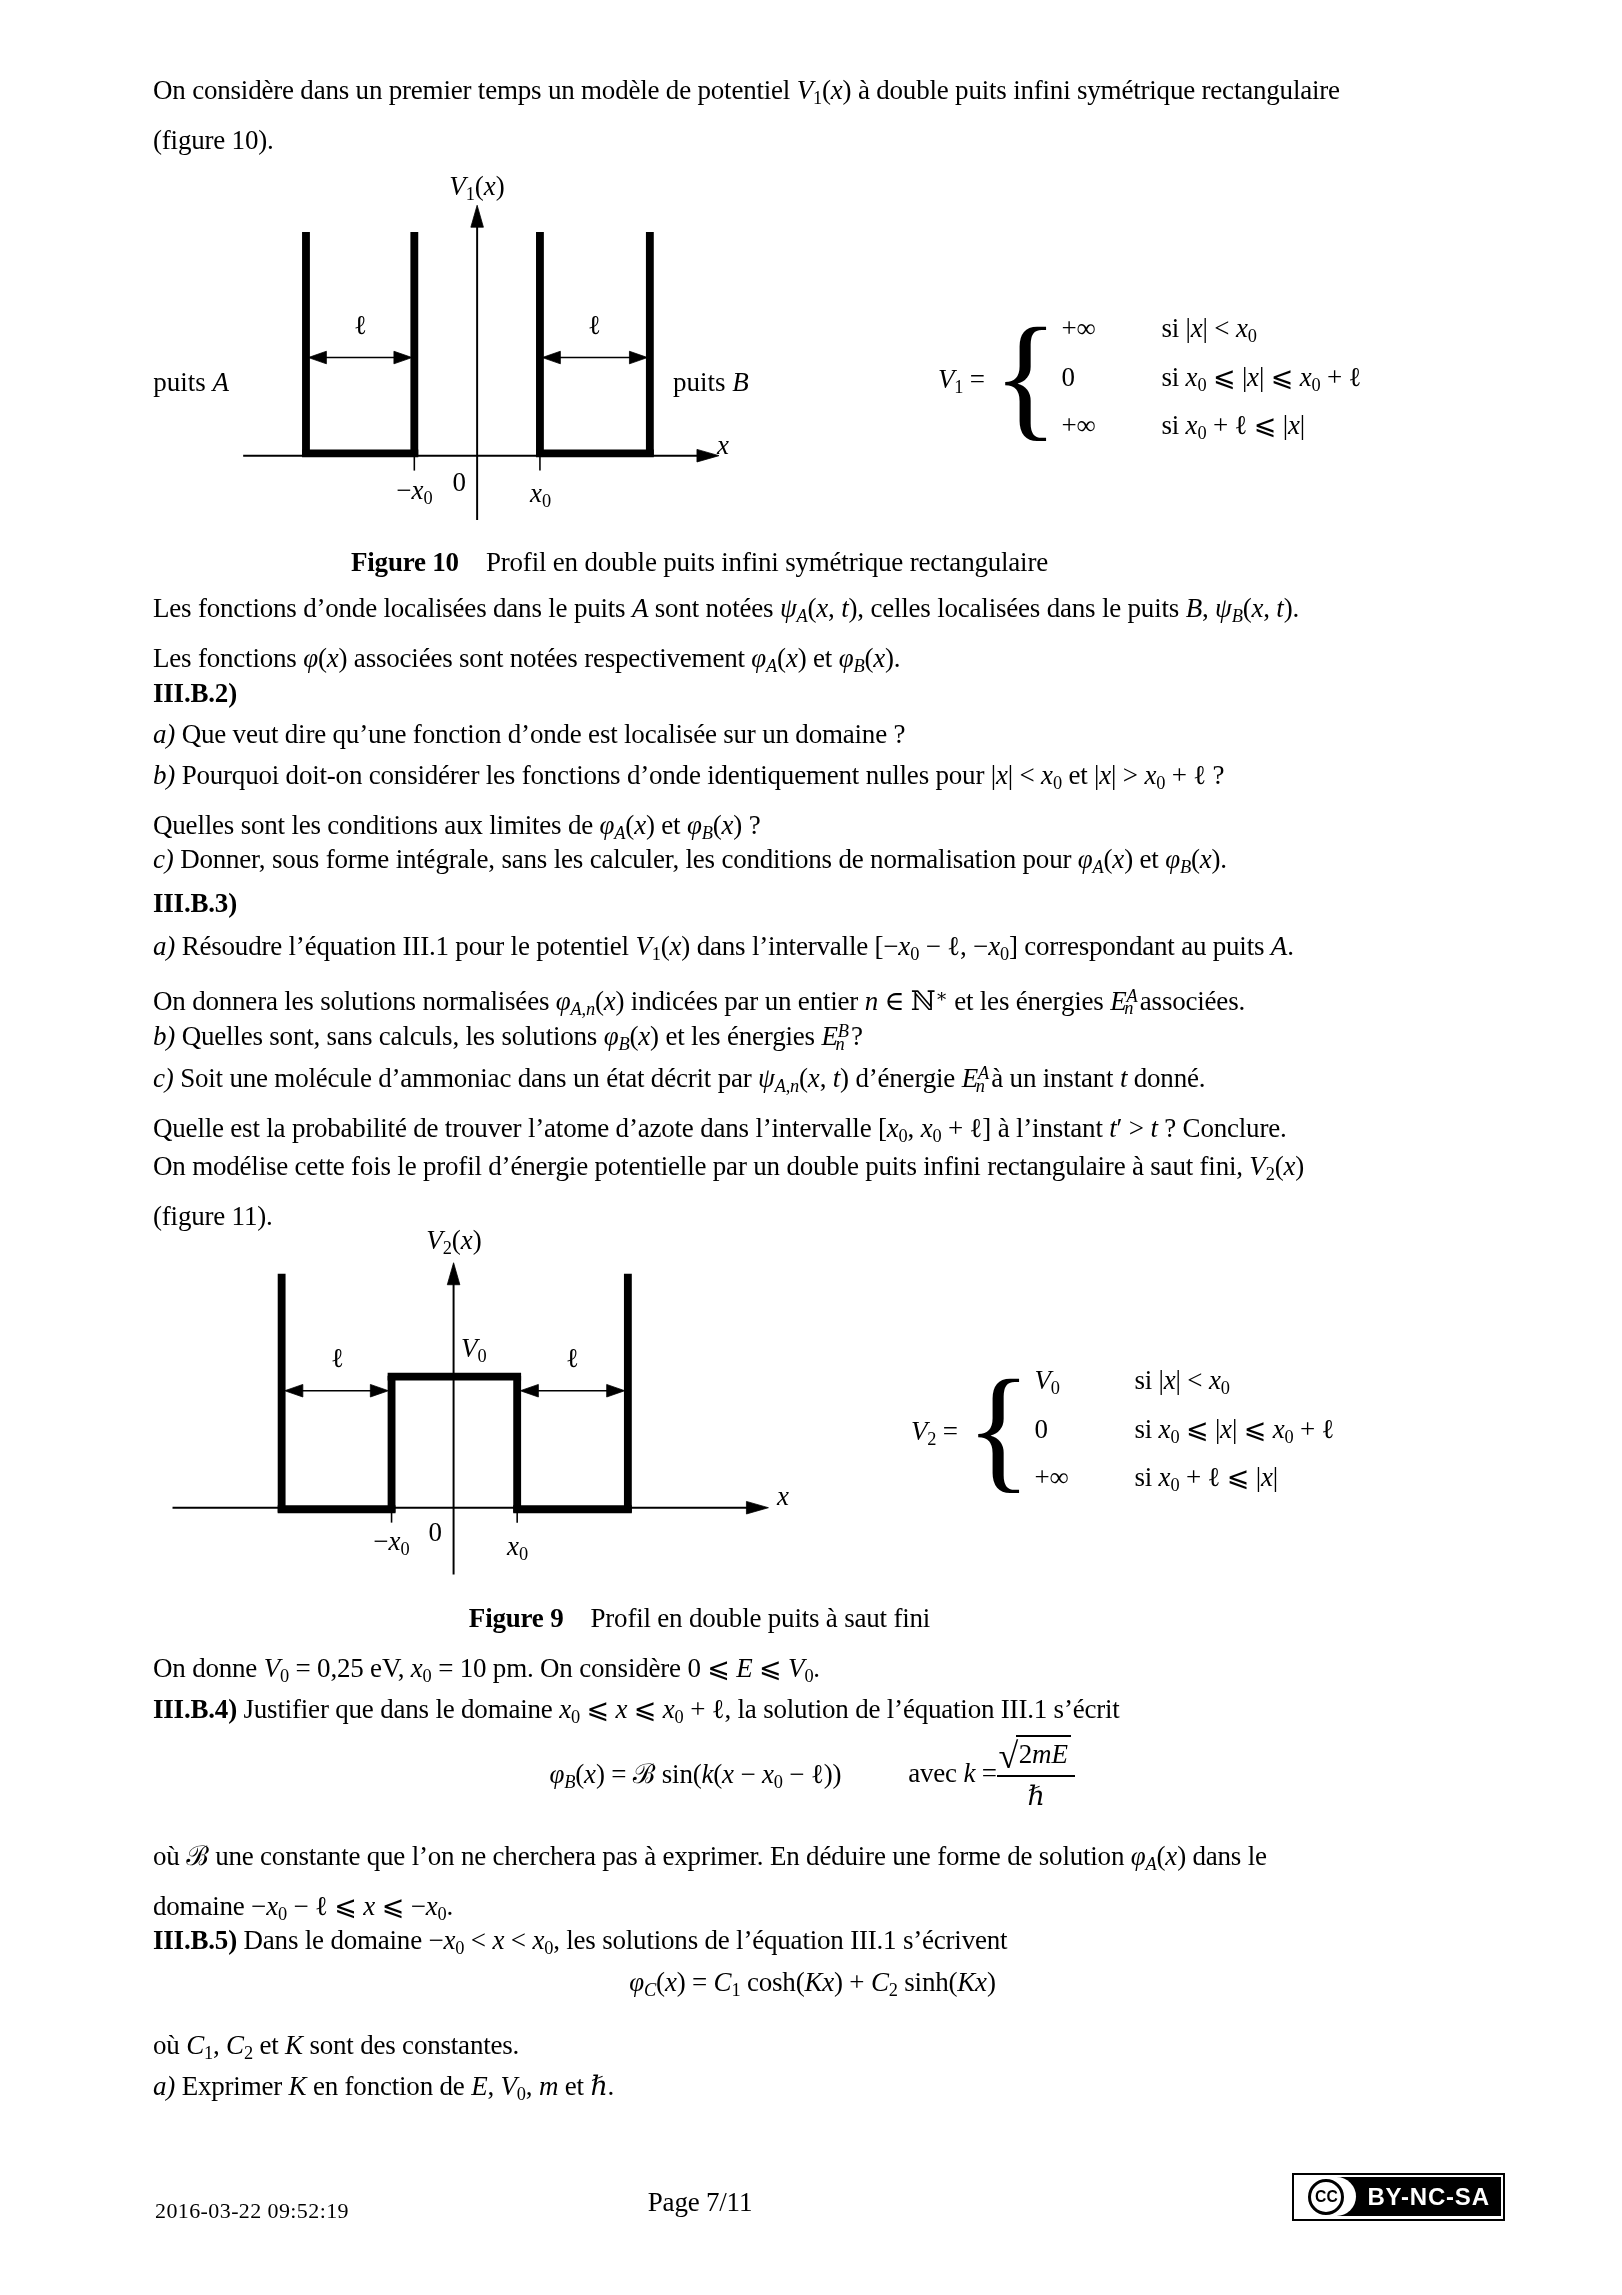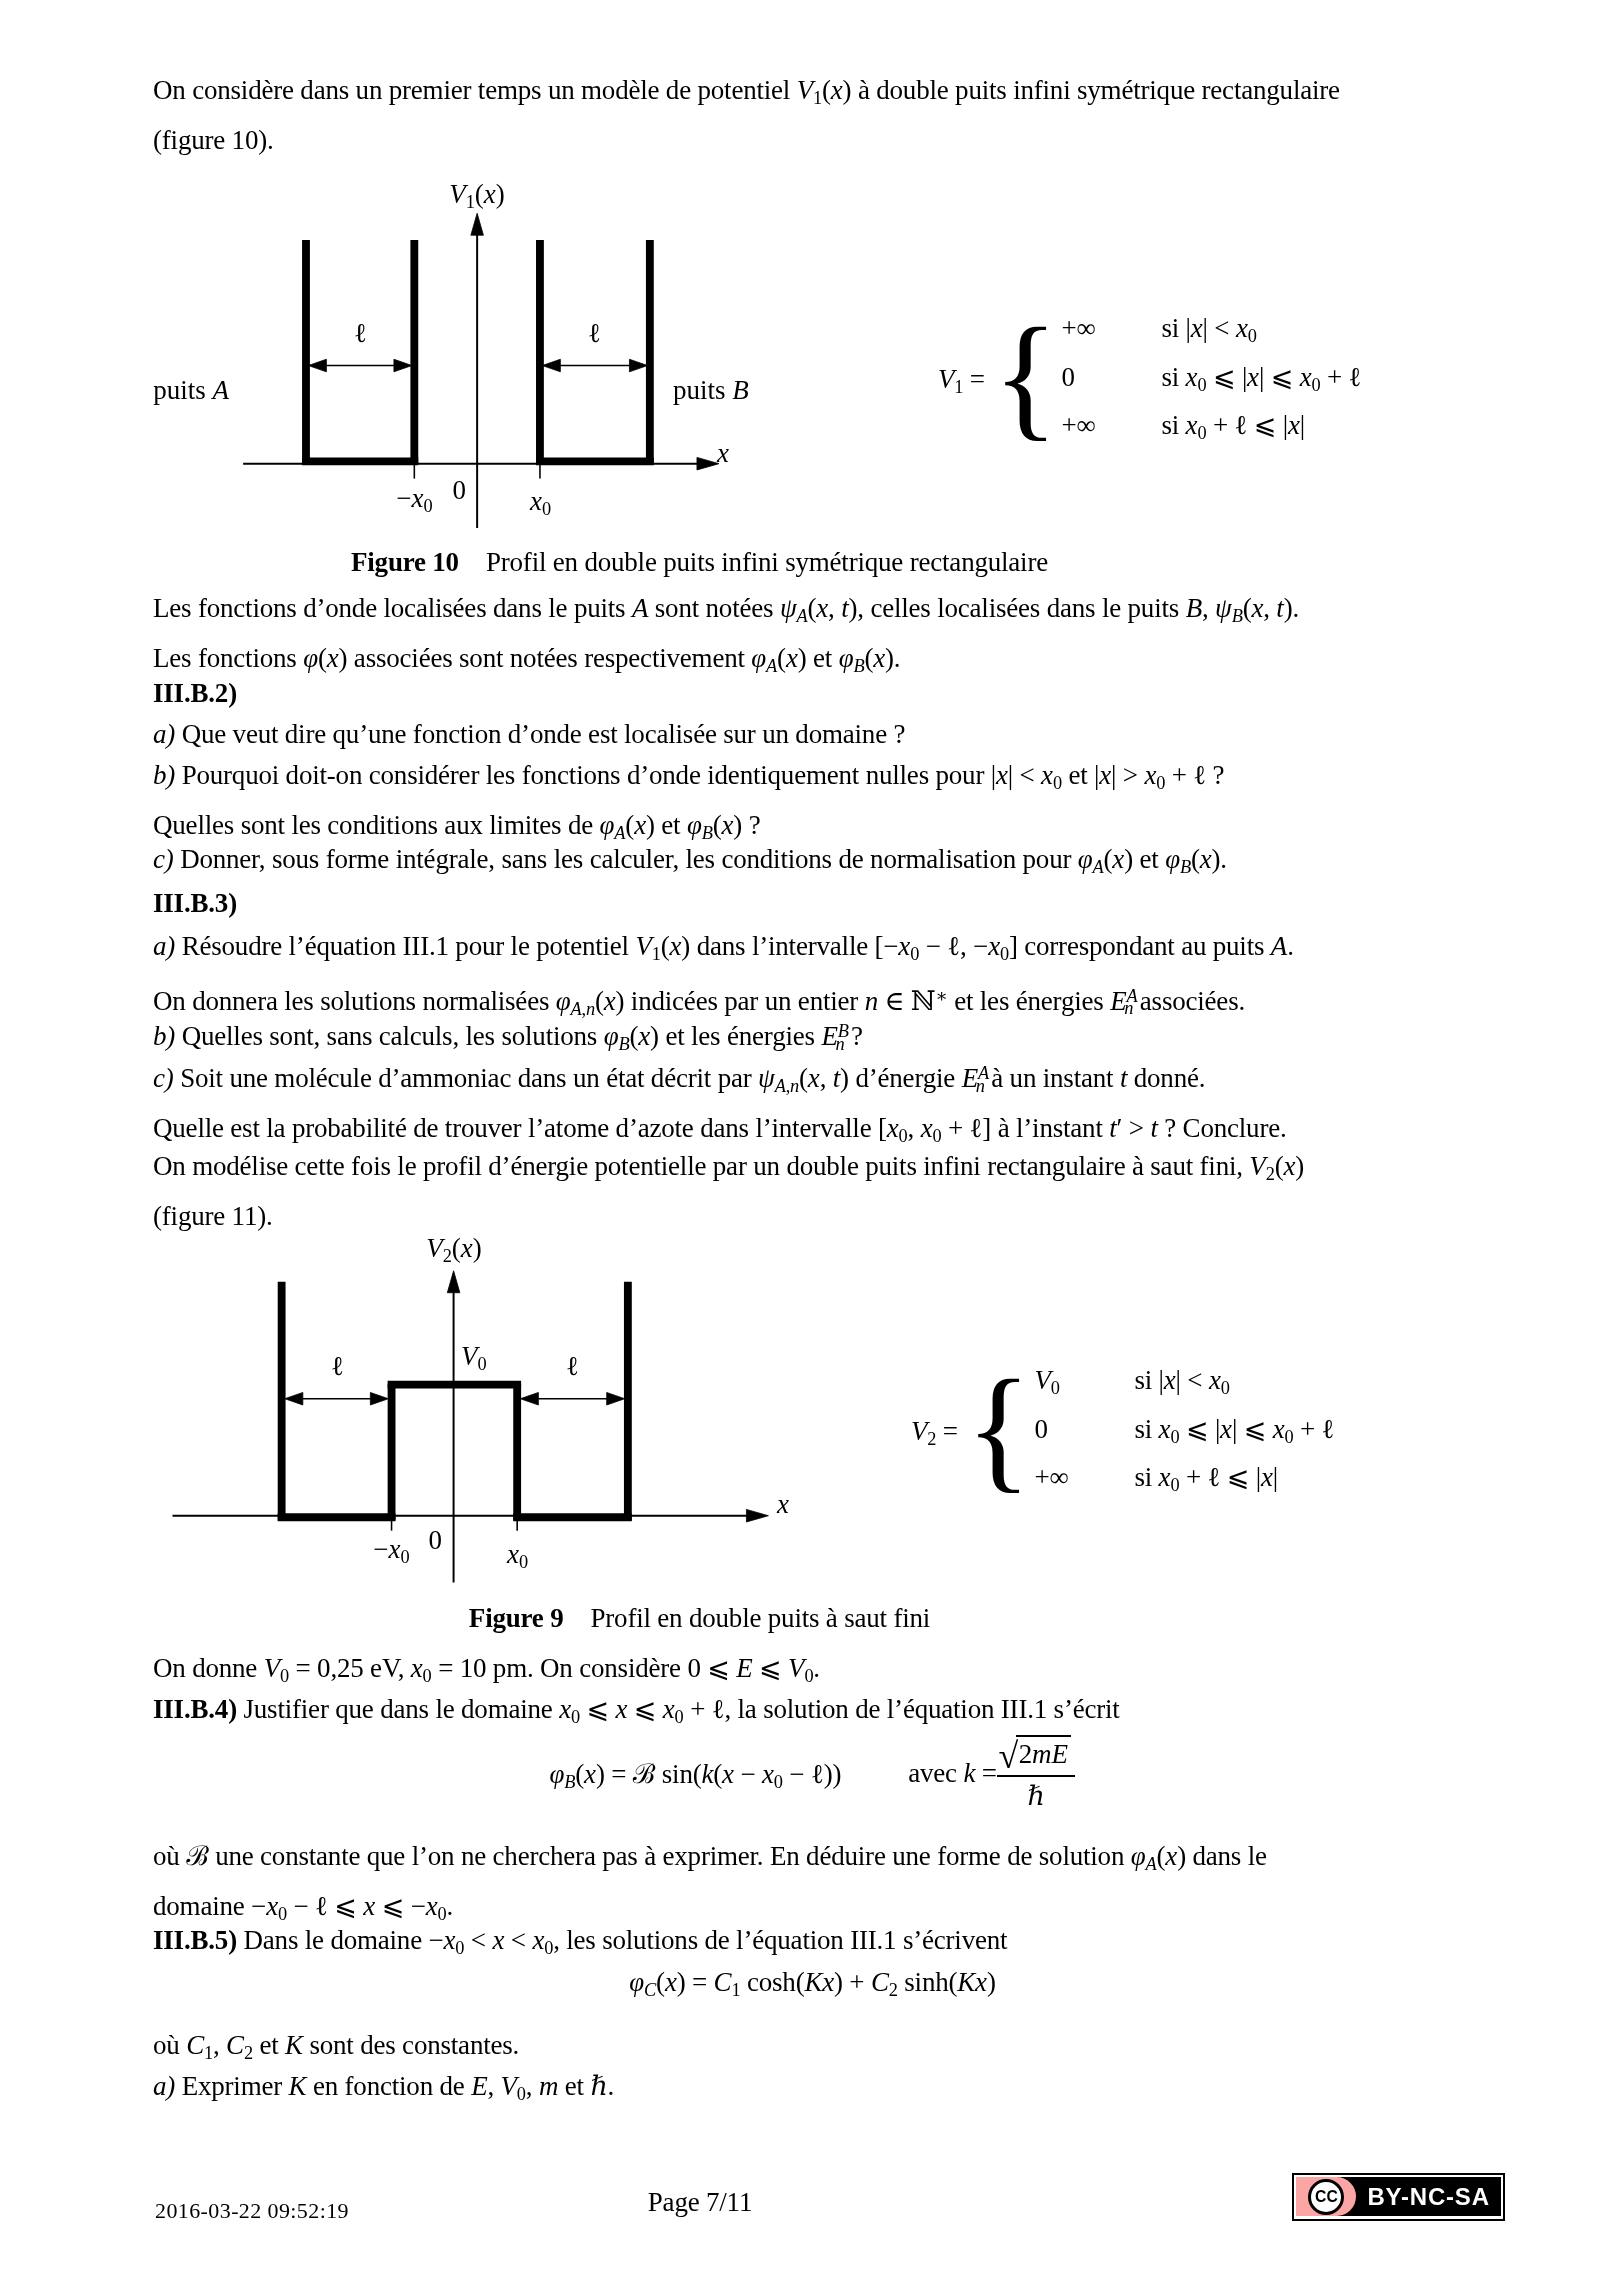--- a/index.html
+++ b/index.html
@@ -13,21 +13,21 @@
   .para { width:1319px; left:153px; line-height:42px; text-align:justify; }
   .head { font-weight:bold; }
   i { font-style:italic; }
   sub { font-size:68%; vertical-align:-0.25em; }
   sup { font-size:68%; vertical-align:0.45em; }
   sup + sub { margin-left:-0.72em; }
   .caption { left:0; width:1399px; text-align:center; }
   .caption b { margin-right:27px; }
 
   
-  .fig { width:738px;margin-top:8px; }
+  .fig { width:738px; }
   .fig svg { position:absolute; left:0; top:0; }
   .fig .lbl { position:absolute; line-height:31px; letter-spacing:0; }
   .fig .ctr { text-align:center; }
   .fig .rgt { text-align:right; }
 
   
   .cases { display:flex; align-items:center; }
   .cases .lhs { margin-right:6.3px; white-space:nowrap; }
   .cases .brace { font-size:137px; font-weight:400; line-height:118px; margin:0 3.1px 7.9px 1.6px; }
   .cases .rows { display:flex; flex-direction:column; }
@@ -40,21 +40,21 @@
   .frac { display:inline-flex; flex-direction:column; align-items:center; vertical-align:middle; }
   .frac .num { border-bottom:2.4px solid #000; padding:0 4.7px 4.7px 1.6px; display:flex; align-items:flex-end; }
   .frac .den { padding-top:3.1px; }
   .rad { font-size:36px; line-height:27px; margin-right:-1.6px; }
   .sqrt-bar { border-top:2.4px solid #000; padding:2.4px 3.1px 0 2.4px; }
 
   
   .stamp { font-size:22px; letter-spacing:0.4px; }
   .cc-badge { border:2.4px solid #000; background:#fff; padding:2.4px; display:inline-block; }
   .cc-inner { display:flex; align-items:stretch; background:#000; height:39px; }
-  .cc-left { background:#fca5a5; width:60px; display:flex; align-items:center; justify-content:center;
+  .cc-left { background:#ffffff; width:60px; display:flex; align-items:center; justify-content:center;
              border-top-right-radius:20.4px; border-bottom-right-radius:20.4px; }
   .cc-circle { width:30px; height:30px; border-radius:50%; background:#fff; border:3.1px solid #000;
                display:flex; align-items:center; justify-content:center;
                font-family:"Liberation Sans","DejaVu Sans",sans-serif; font-weight:bold; font-size:15.7px; letter-spacing:0; }
   .cc-text { color:#fff; font-family:"Liberation Sans","DejaVu Sans",sans-serif; font-weight:bold;
              font-size:24px; display:flex; align-items:center; padding:0 11px; letter-spacing:0.8px; }
   svg line, svg polygon { stroke:#000; fill:#000; }
 </style>
 </head>
 <body>

